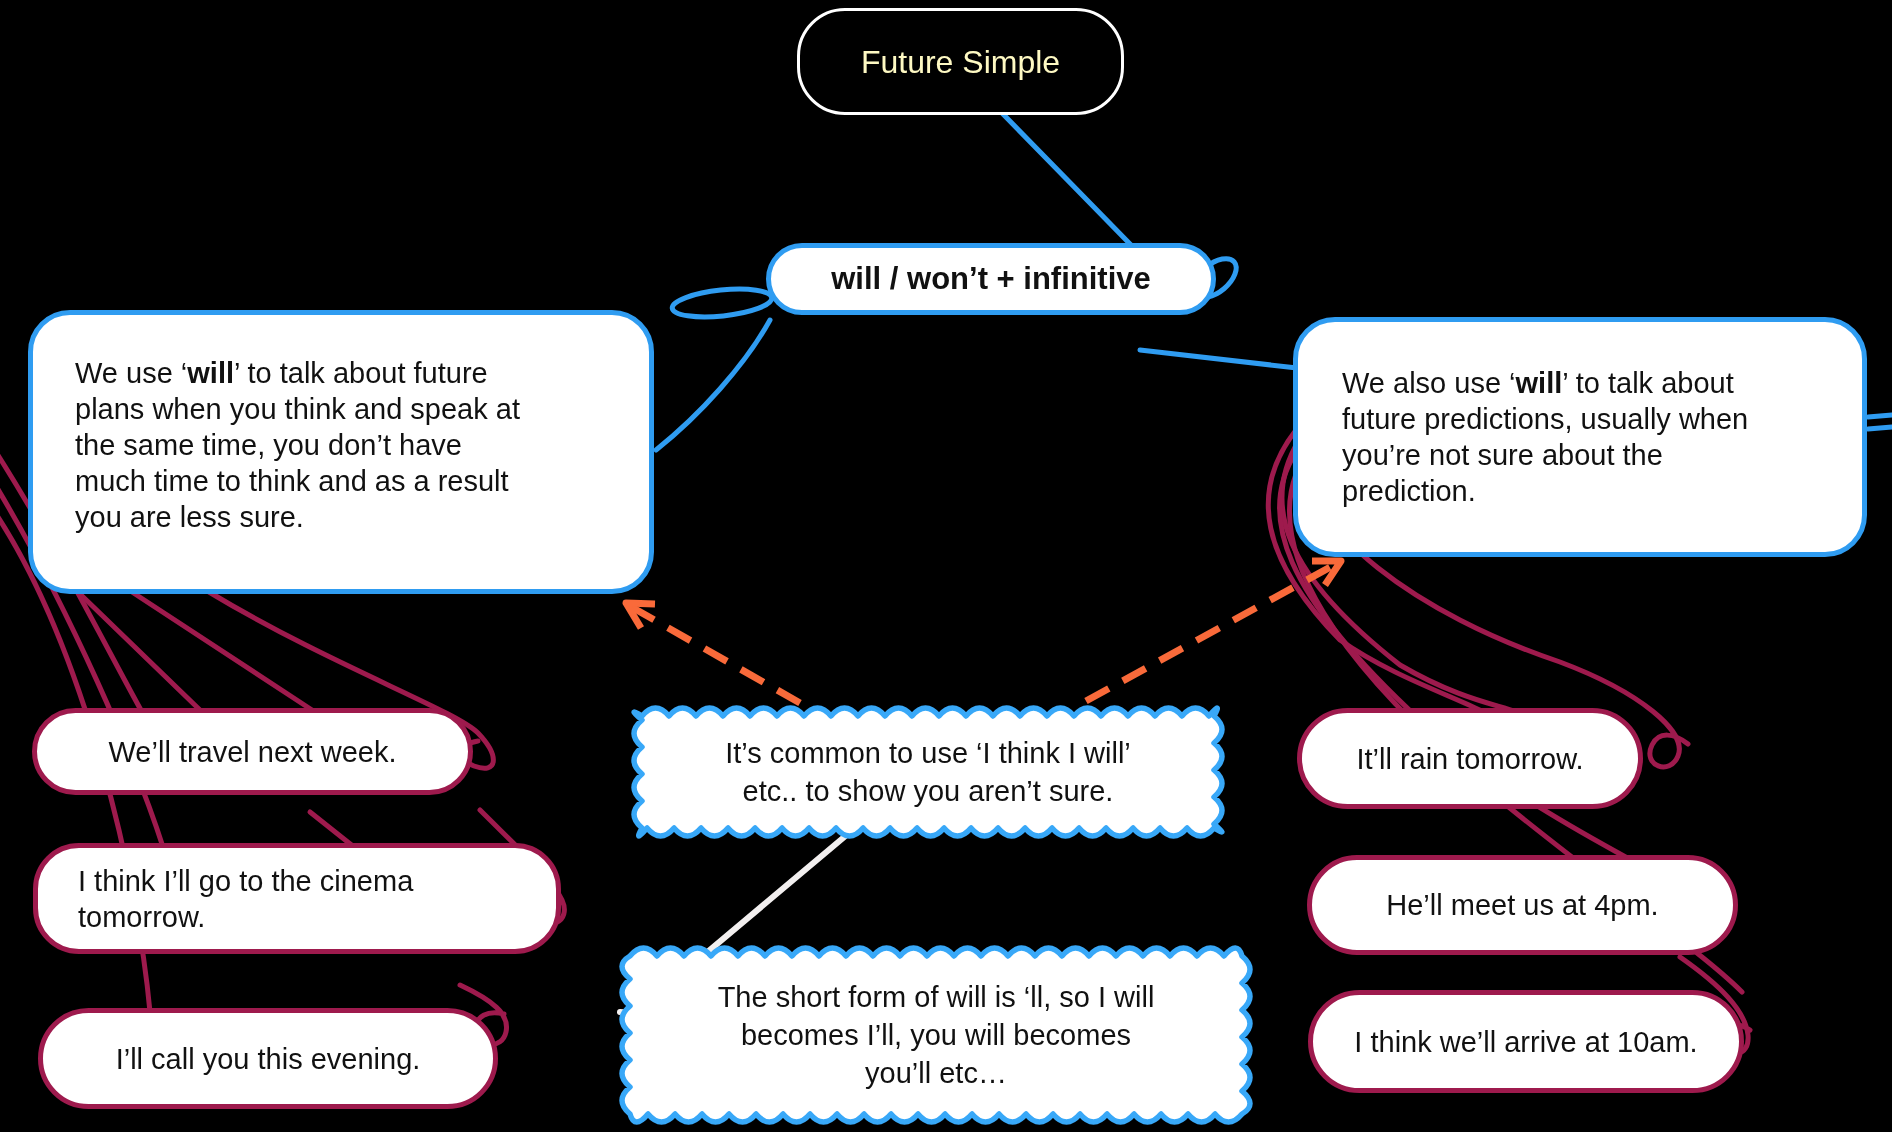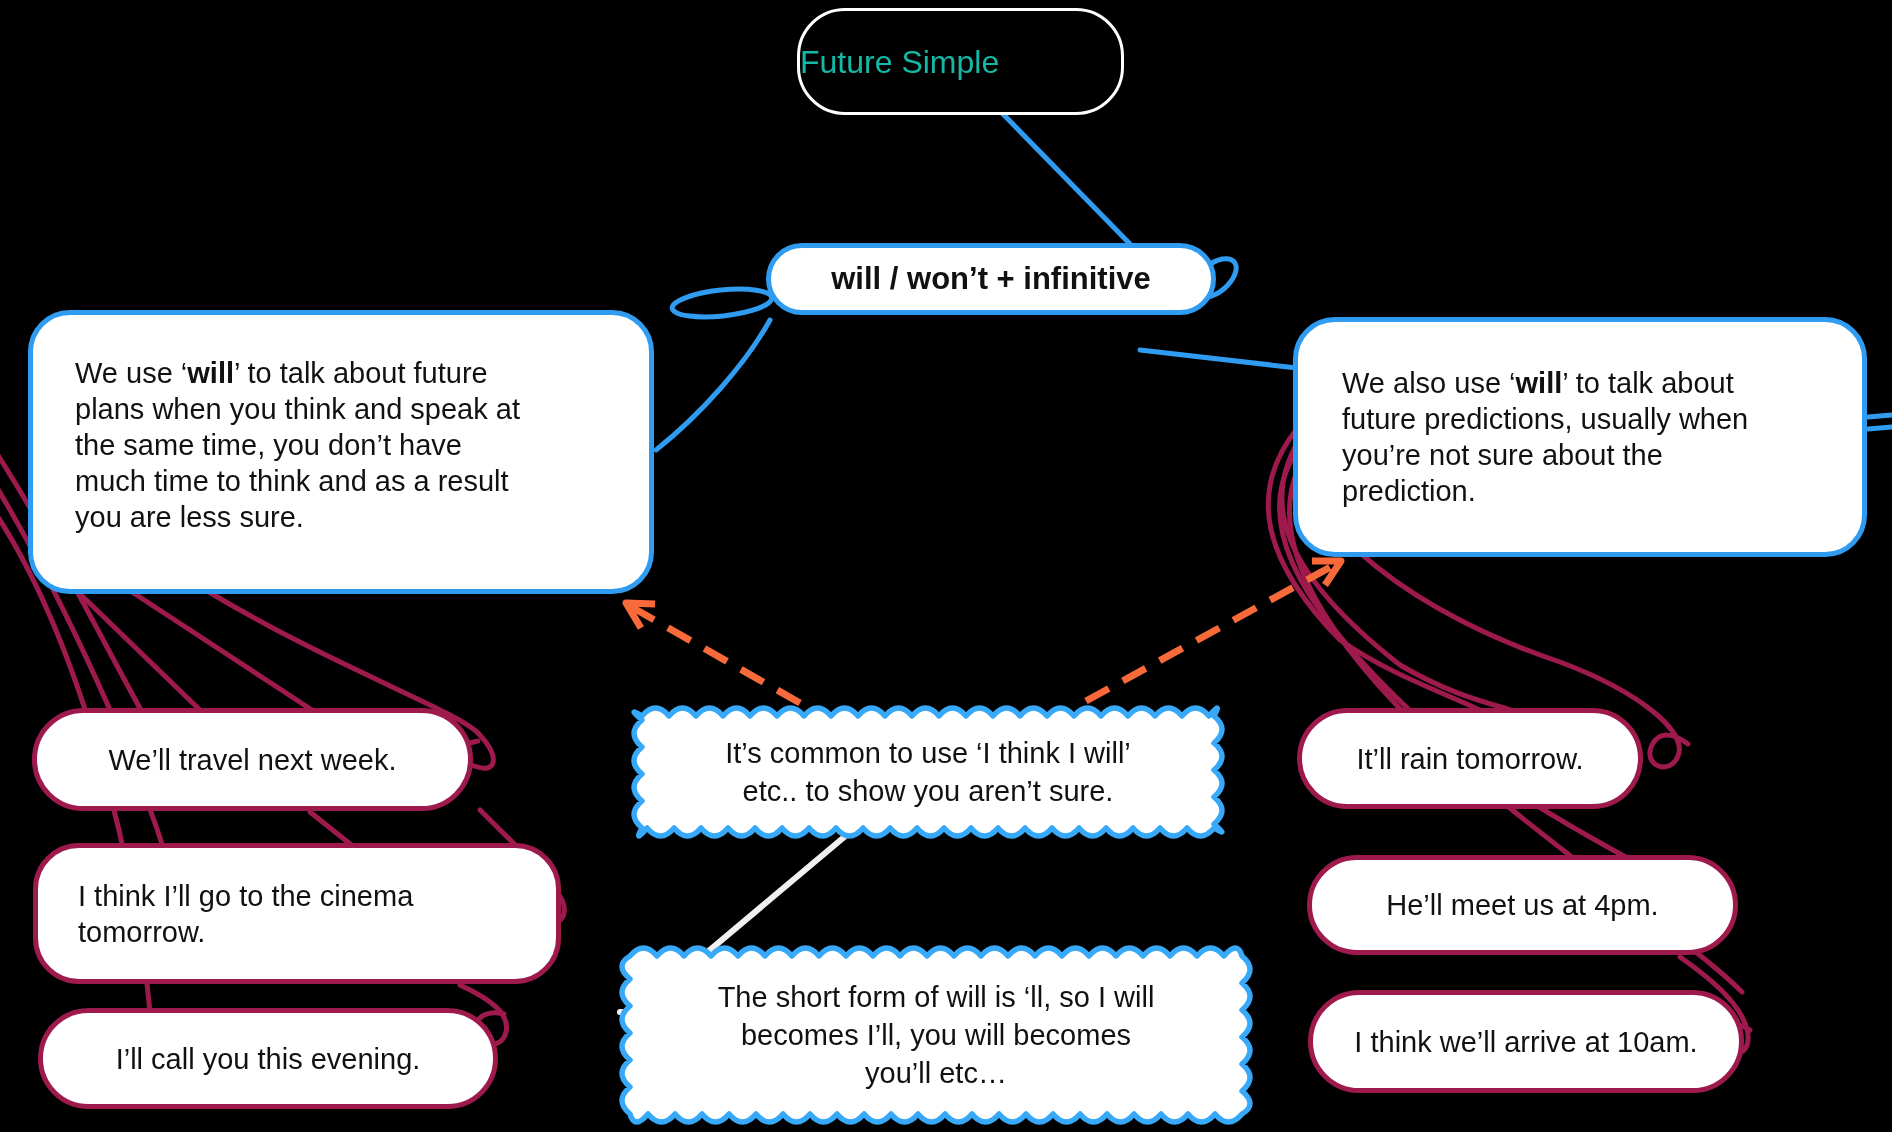--- a/index.html
+++ b/index.html
@@ -5,22 +5,22 @@
   html,body{margin:0;padding:0;background:#000;}
   #stage{position:relative;width:1892px;height:1132px;background:#000;overflow:hidden;
          font-family:"Liberation Sans","DejaVu Sans",sans-serif;color:#111;}
   #wires{position:absolute;left:0;top:0;z-index:0;}
   .node{position:absolute;z-index:2;background:#fff;display:flex;align-items:center;
         font-size:29px;line-height:36px;box-sizing:border-box;}
   .blue{border:5px solid #2f9cf1;border-radius:42px;}
   .maroon{border:5px solid #9e1a4d;border-radius:52px;}
   .center{justify-content:center;text-align:center;}
   .preline{white-space:pre-line;}
-  .titlebox{border:3.5px solid #fff;border-radius:48px;background:#000;color:#14b8a6;
-            font-size:32px;}
+  .titlebox{border:3.5px solid #fff;border-radius:48px;background:#000;color:#fef9c3;
+            font-size:32px;justify-content:center;}
   .formbox{font-weight:700;font-size:31px;justify-content:center;border-radius:48px;}
   .cloudtext{position:absolute;z-index:2;background:transparent;display:flex;align-items:center;
              justify-content:center;text-align:center;font-size:29px;line-height:38px;}
   b{font-weight:700;}
 </style>
 </head>
 <body>
 
 <div id="stage">
 
@@ -90,24 +90,24 @@
 you are less sure.</span></div>
   </div>
 
   <div class="node blue preline" style="left:1293px;top:317px;width:574px;height:240px;padding:18px 26px 18px 44px;">
     <div><span>We also use ‘</span><b>will</b><span>’ to talk about
 future predictions, usually when
 you’re not sure about the
 prediction.</span></div>
   </div>
 
-  <div class="node maroon center" style="left:32px;top:708px;width:441px;height:103px;align-items:center;">
+  <div class="node maroon center" style="left:32px;top:708px;width:441px;height:87px;align-items:center;">
     <span>We’ll travel next week.</span>
   </div>
-  <div class="node maroon preline" style="left:33px;top:843px;width:528px;height:141px;padding:10px 30px 10px 40px;border-radius:46px;">
+  <div class="node maroon preline" style="left:33px;top:843px;width:528px;height:111px;padding:10px 30px 10px 40px;border-radius:46px;">
     <span>I think I’ll go to the cinema
 tomorrow.</span>
   </div>
   <div class="node maroon center" style="left:38px;top:1008px;width:460px;height:101px;">
     <span>I’ll call you this evening.</span>
   </div>
 
   <div class="node maroon center" style="left:1297px;top:708px;width:346px;height:101px;">
     <span>It’ll rain tomorrow.</span>
   </div>

